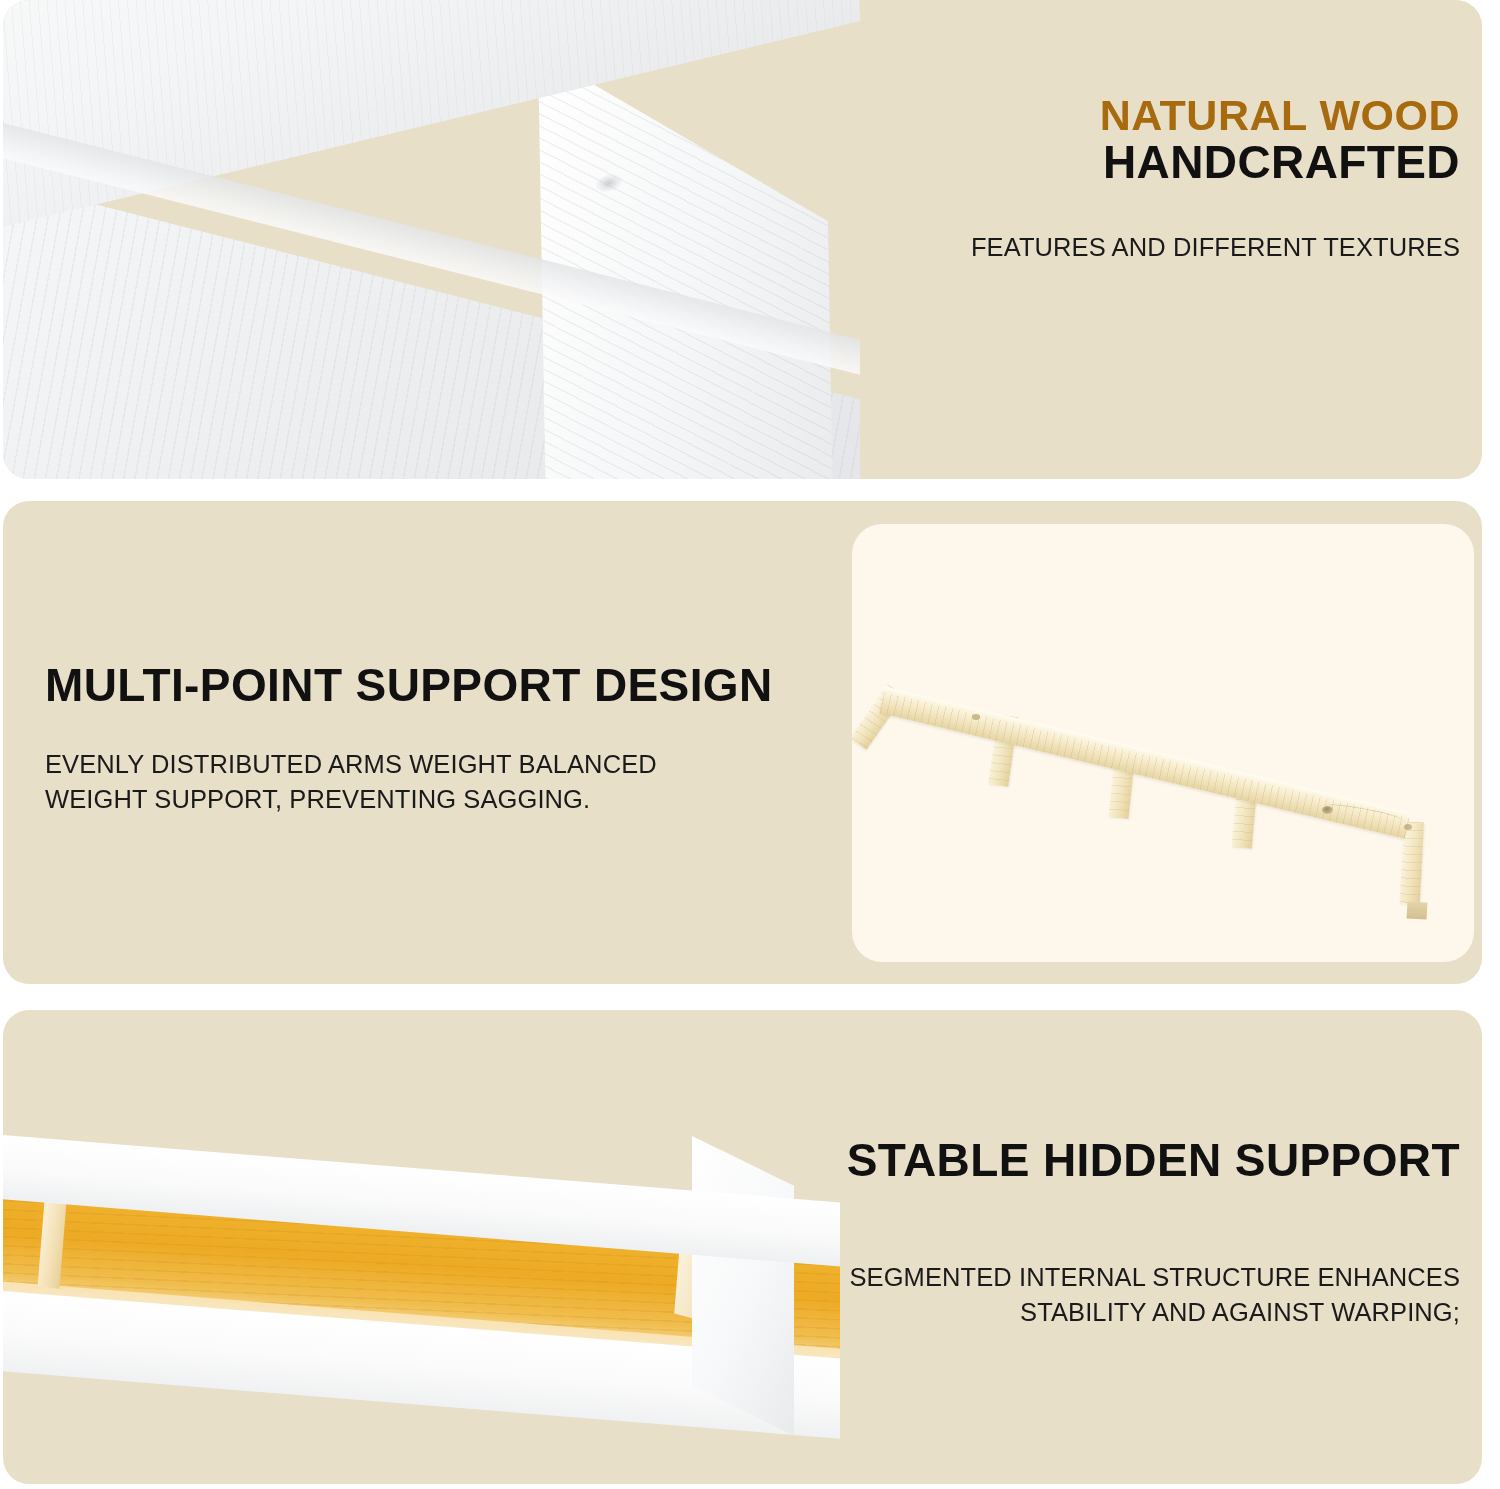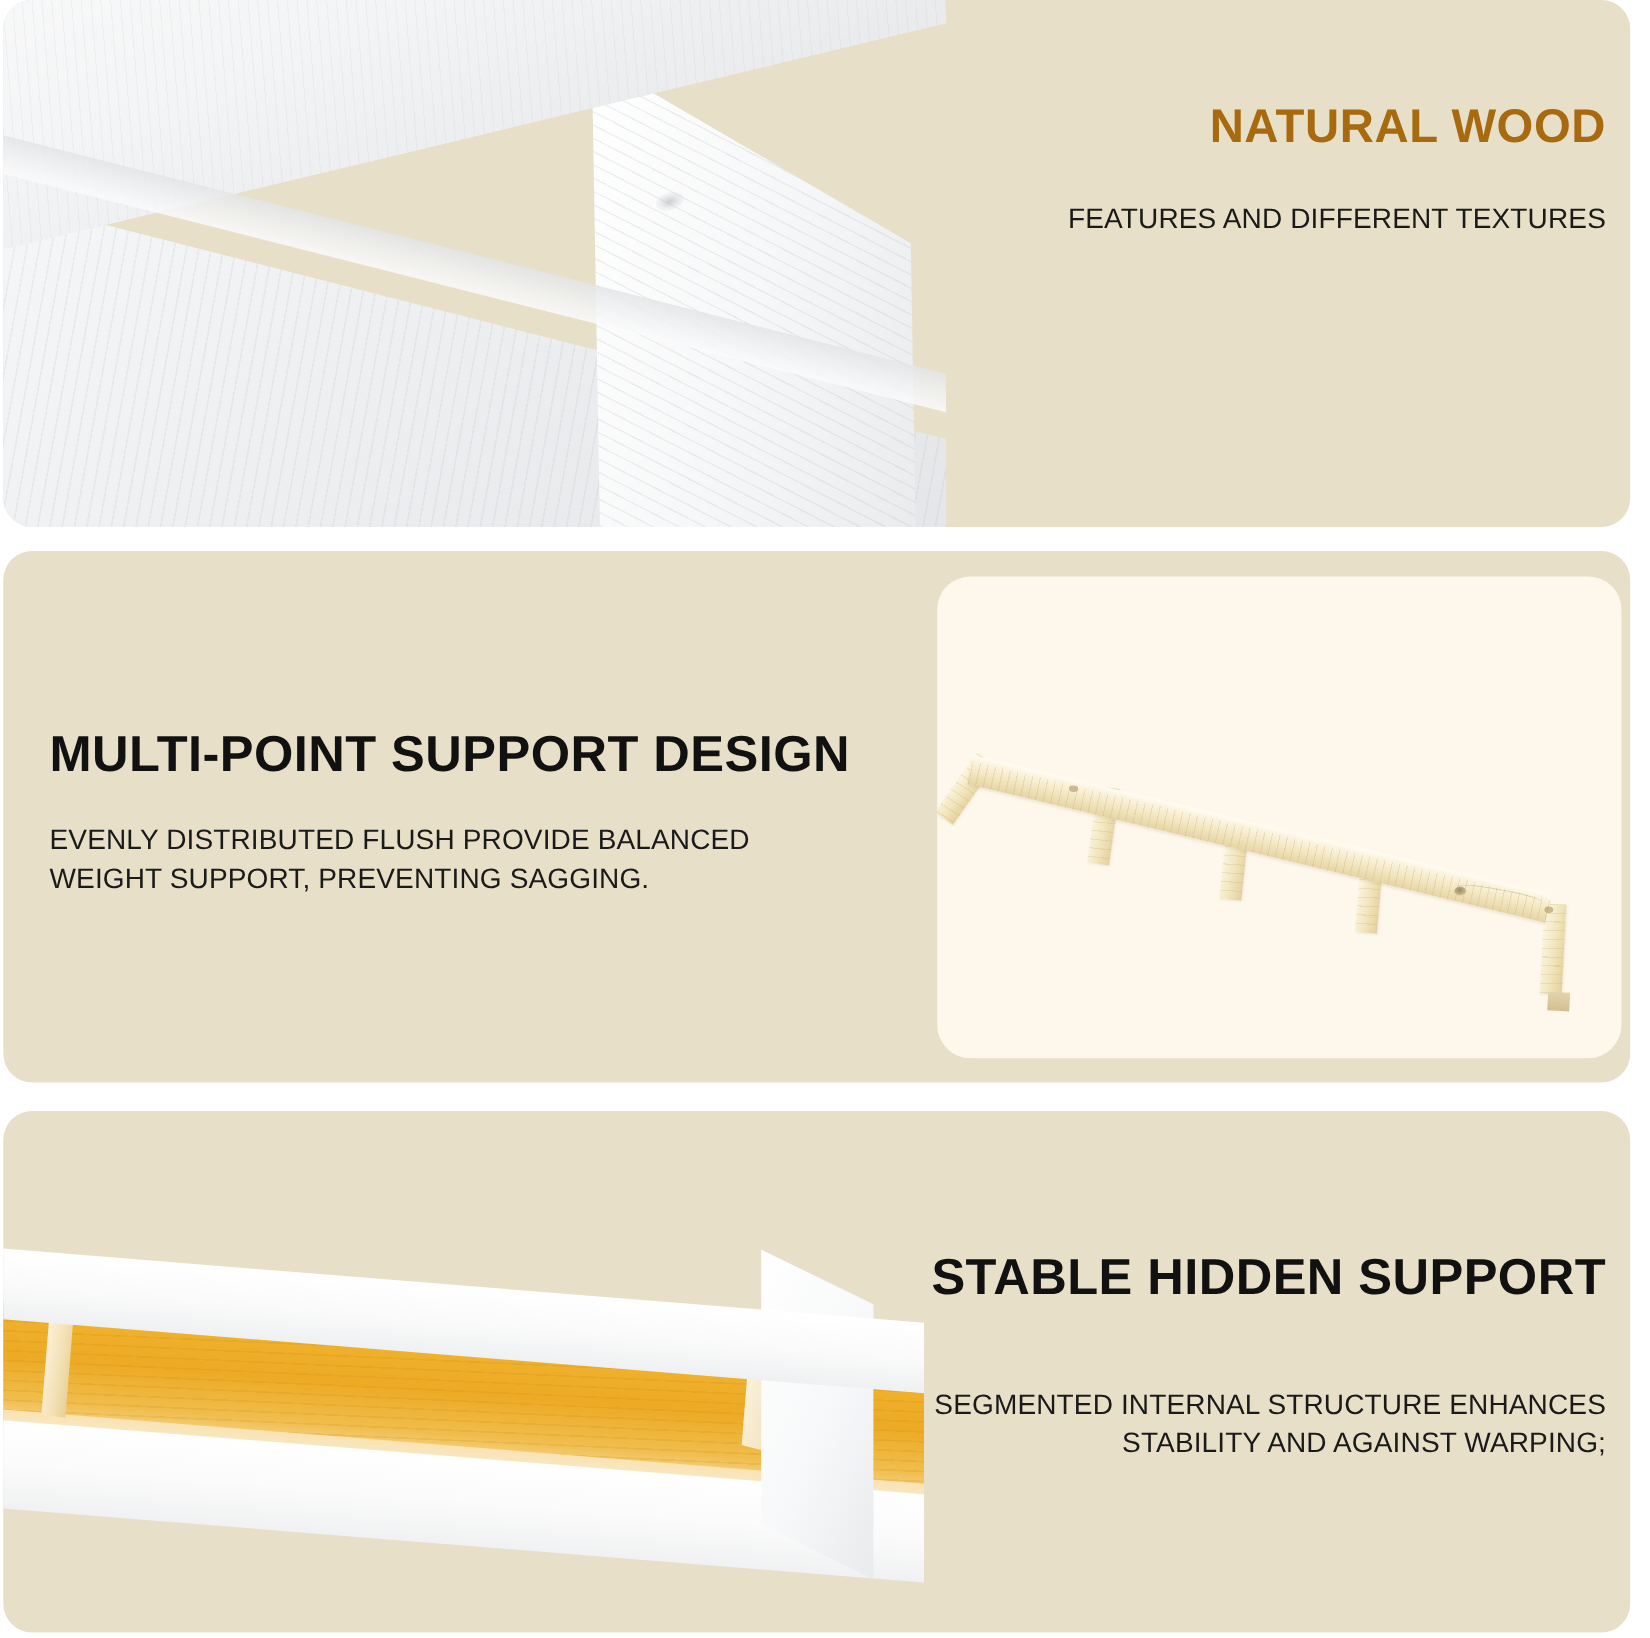--- a/index.html
+++ b/index.html
@@ -333,32 +333,33 @@
     <div id="shelf-block-photo">
       <div class="shelf-front-face"></div>
       <div class="shelf-end-face"></div>
       <div class="shelf-top-face"></div>
       <div class="shelf-top-bevel"></div>
       <div class="shelf-knot"></div>
     </div>
 
     <div class="text-block" id="panel1-text">
       <div class="headline-brown">NATURAL WOOD</div>
+      <div class="headline-black">HANDCRAFTED</div>
       <div class="body-copy right" id="panel1-sub">
         <p>FEATURES AND DIFFERENT TEXTURES</p>
       </div>
     </div>
   </section>
 
   <section class="panel" id="panel-2">
 
     <div class="text-block" id="panel2-text">
       <div class="headline-black left">MULTI-POINT SUPPORT DESIGN</div>
       <div class="body-copy left" id="panel2-sub">
-        <p>EVENLY DISTRIBUTED FLUSH PROVIDE BALANCED</p>
+        <p>EVENLY DISTRIBUTED ARMS WEIGHT BALANCED</p>
         <p>WEIGHT SUPPORT, PREVENTING SAGGING.</p>
       </div>
     </div>
 
     <div id="bracket-card">
       <div class="bracket">
         <div class="arm arm-a"></div>
         <div class="arm arm-b"></div>
         <div class="arm arm-c"></div>
         <div class="arm arm-d"></div>

